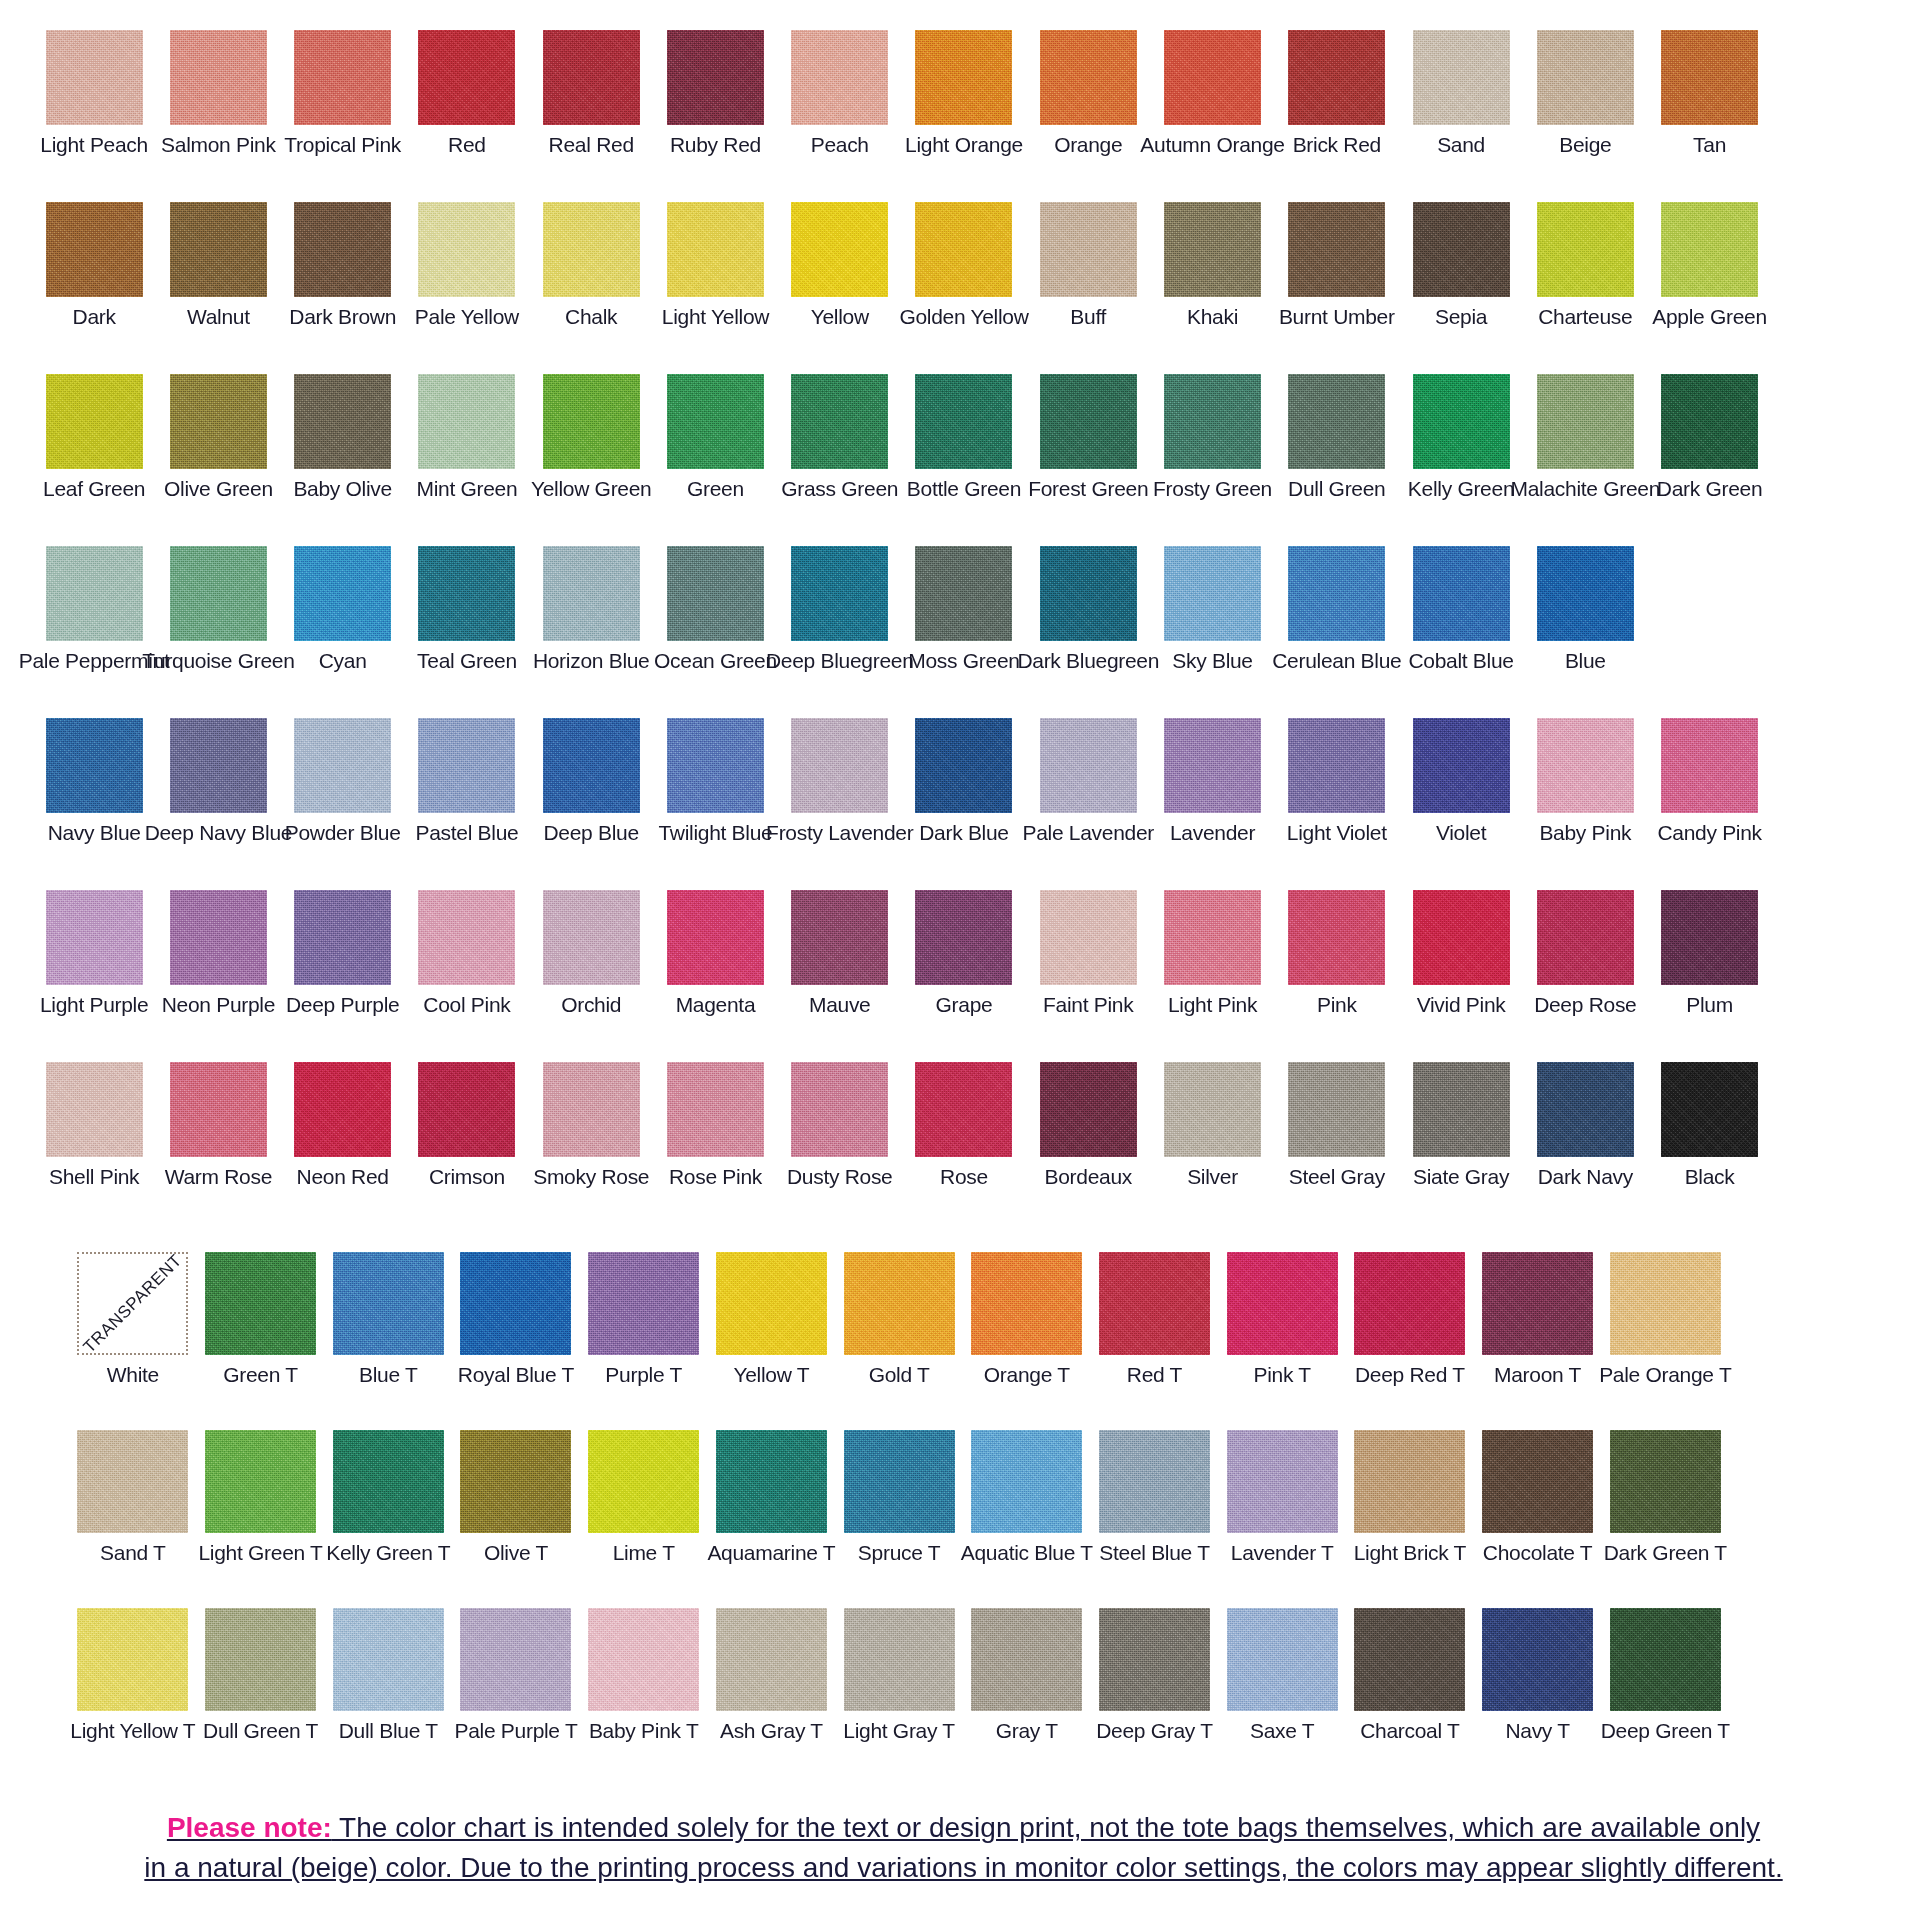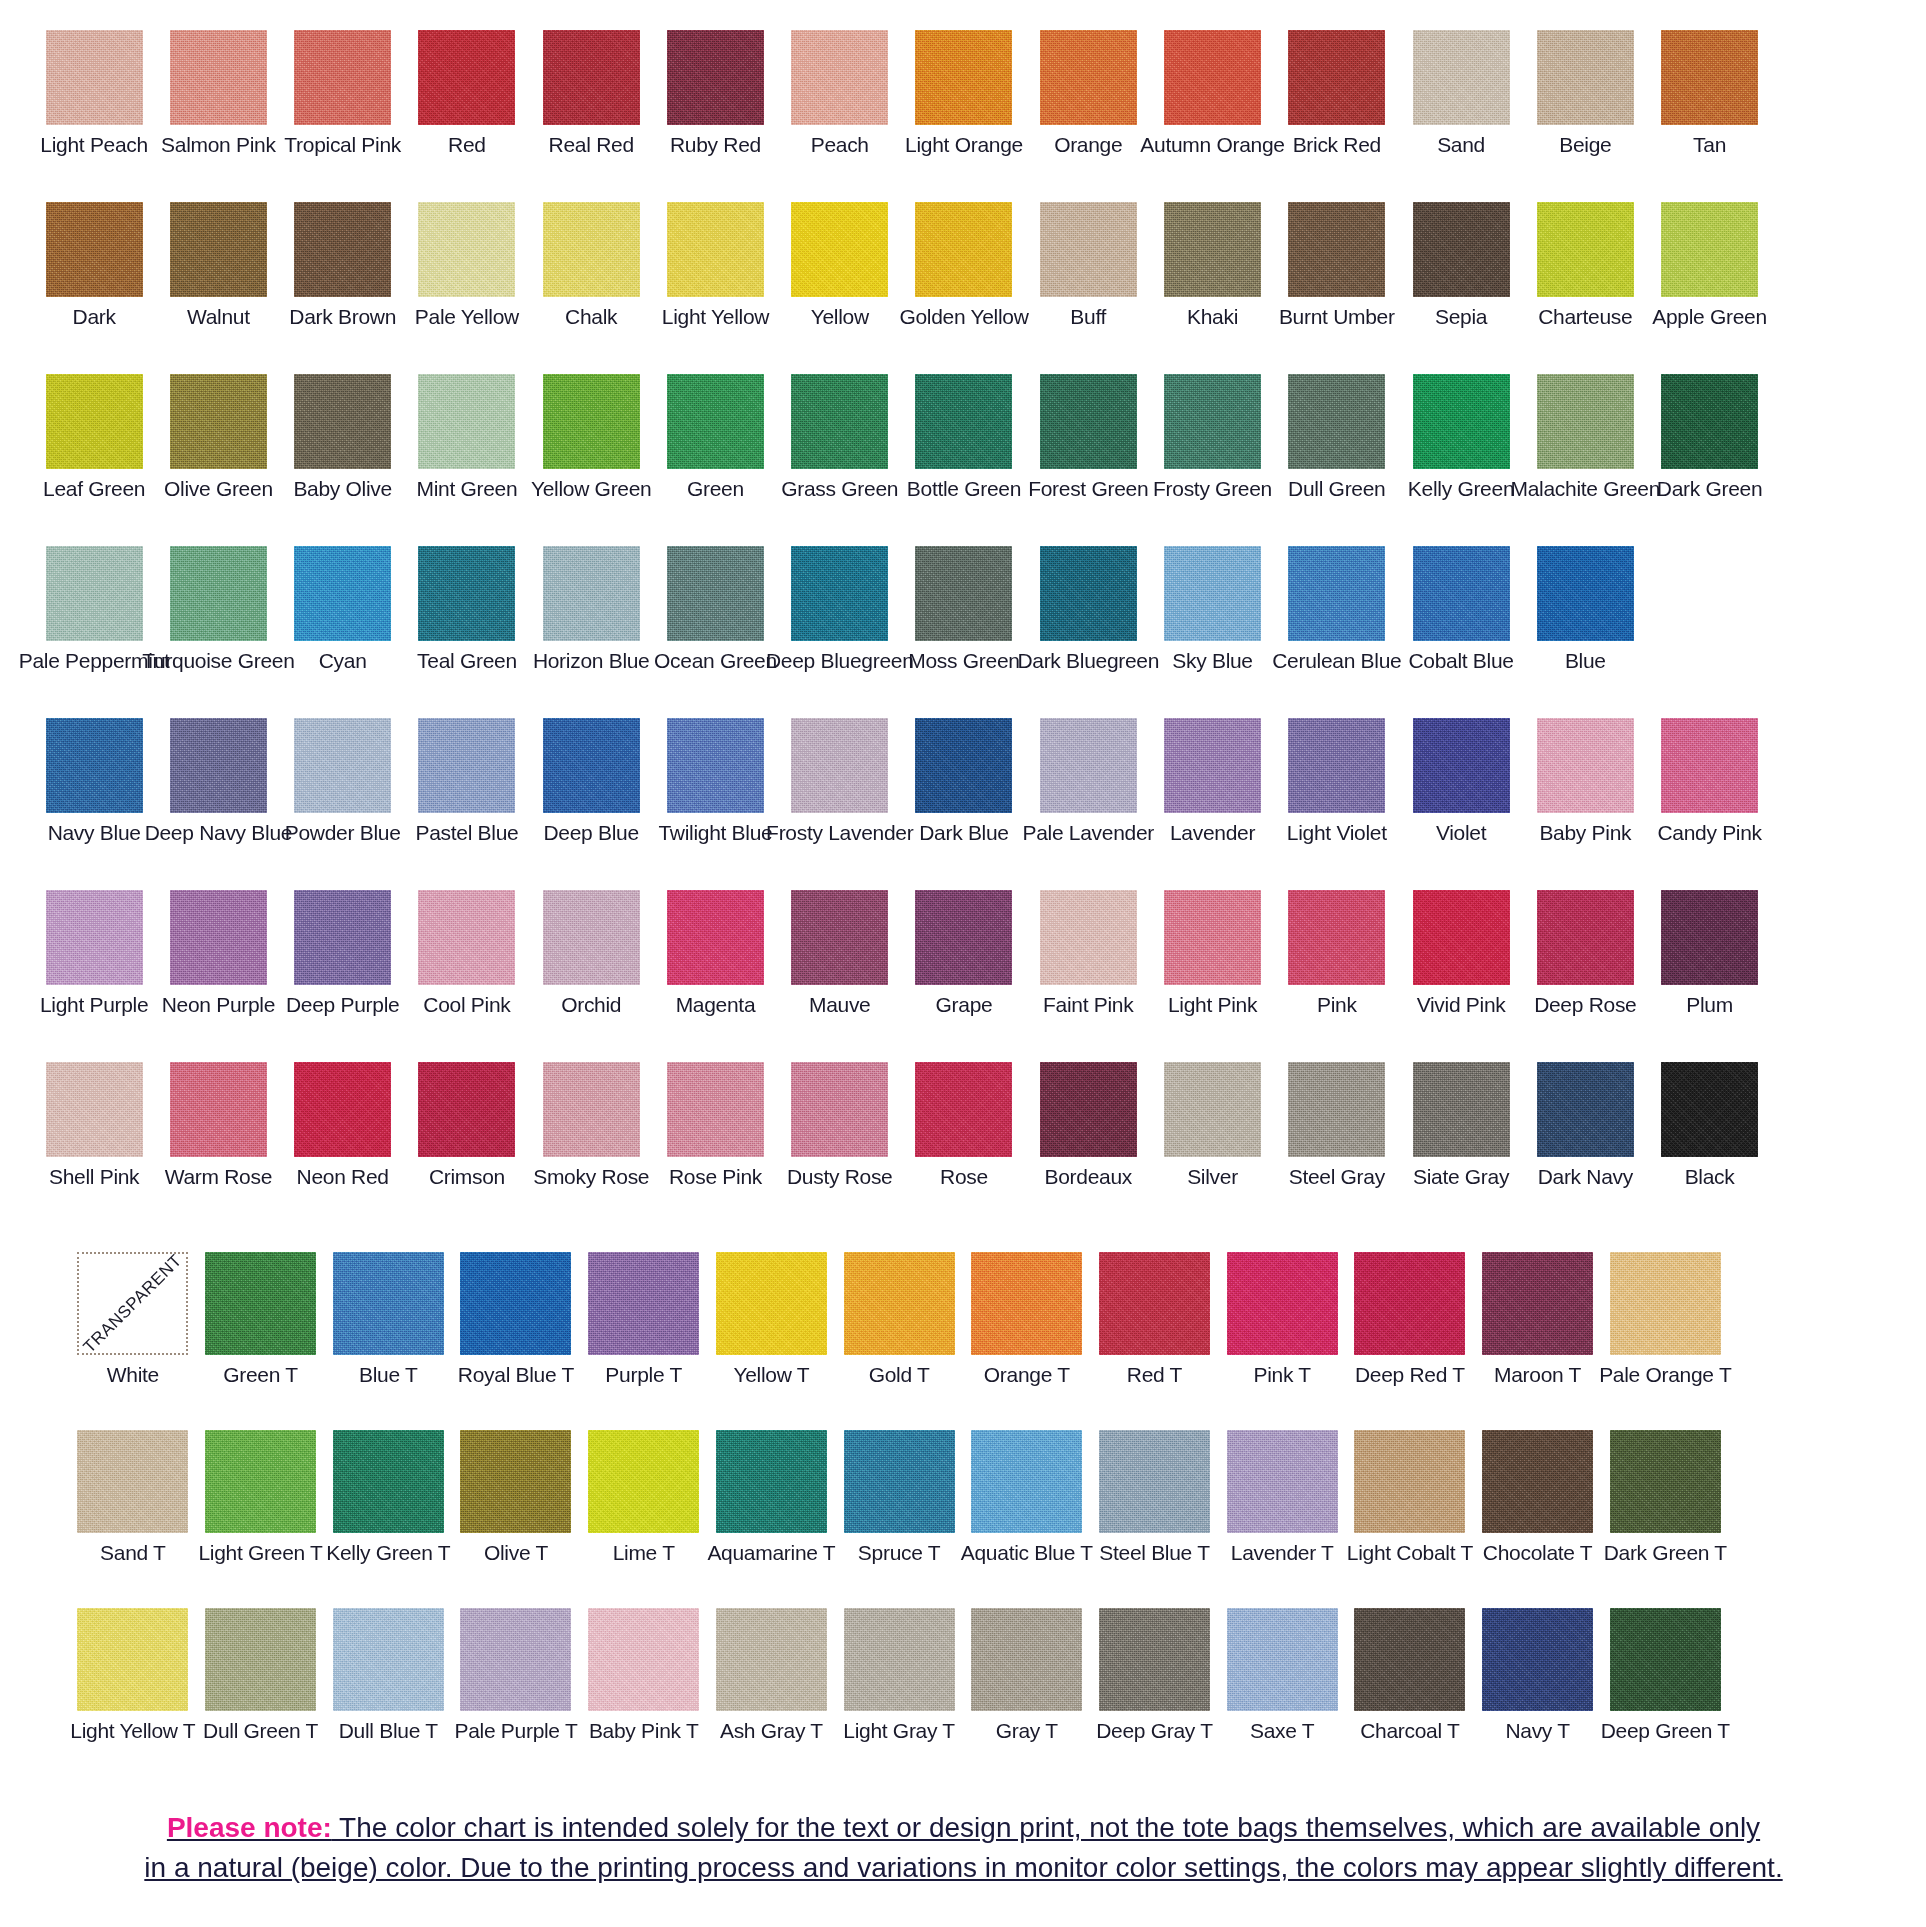--- a/index.html
+++ b/index.html
@@ -633,21 +633,21 @@
         <div class="cell">
           <div class="swatch" style="background-color: rgb(146, 167, 185);"></div>
           <div class="label">Steel Blue T</div>
         </div>
         <div class="cell">
           <div class="swatch" style="background-color: rgb(173, 157, 199);"></div>
           <div class="label">Lavender T</div>
         </div>
         <div class="cell">
           <div class="swatch" style="background-color: rgb(196, 160, 119);"></div>
-          <div class="label">Light Cobalt T</div>
+          <div class="label">Light Brick T</div>
         </div>
         <div class="cell">
           <div class="swatch" style="background-color: rgb(90, 69, 55);"></div>
           <div class="label">Chocolate T</div>
         </div>
         <div class="cell">
           <div class="swatch" style="background-color: rgb(74, 91, 53);"></div>
           <div class="label">Dark Green T</div>
         </div>
       </div>

